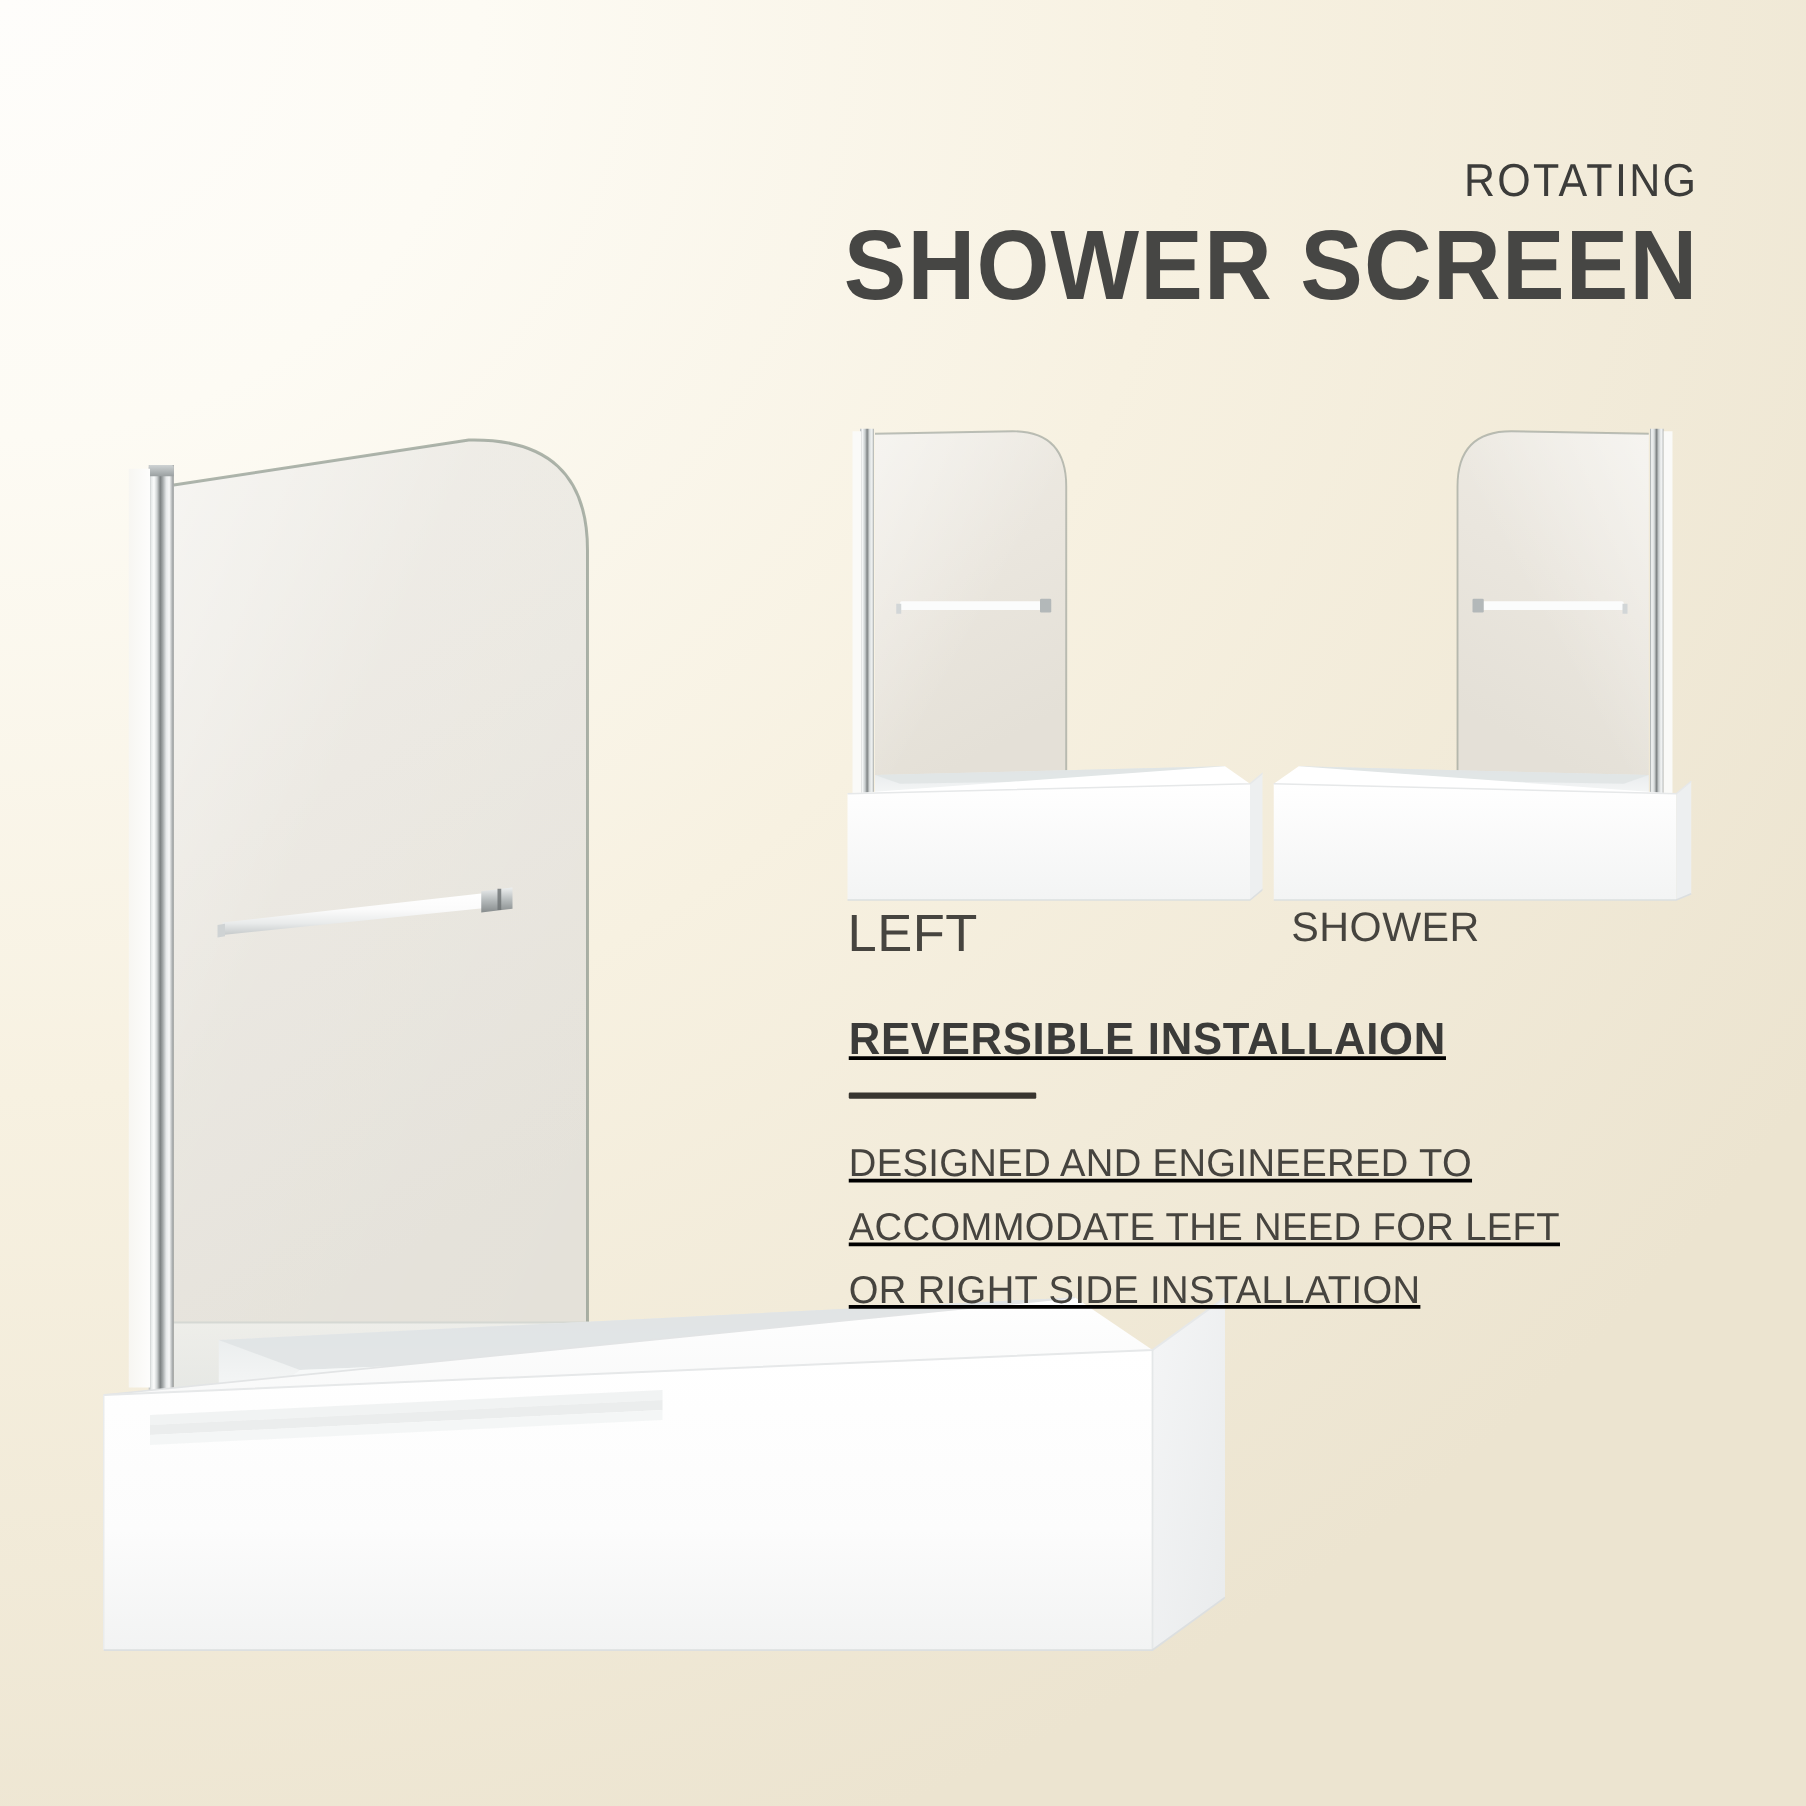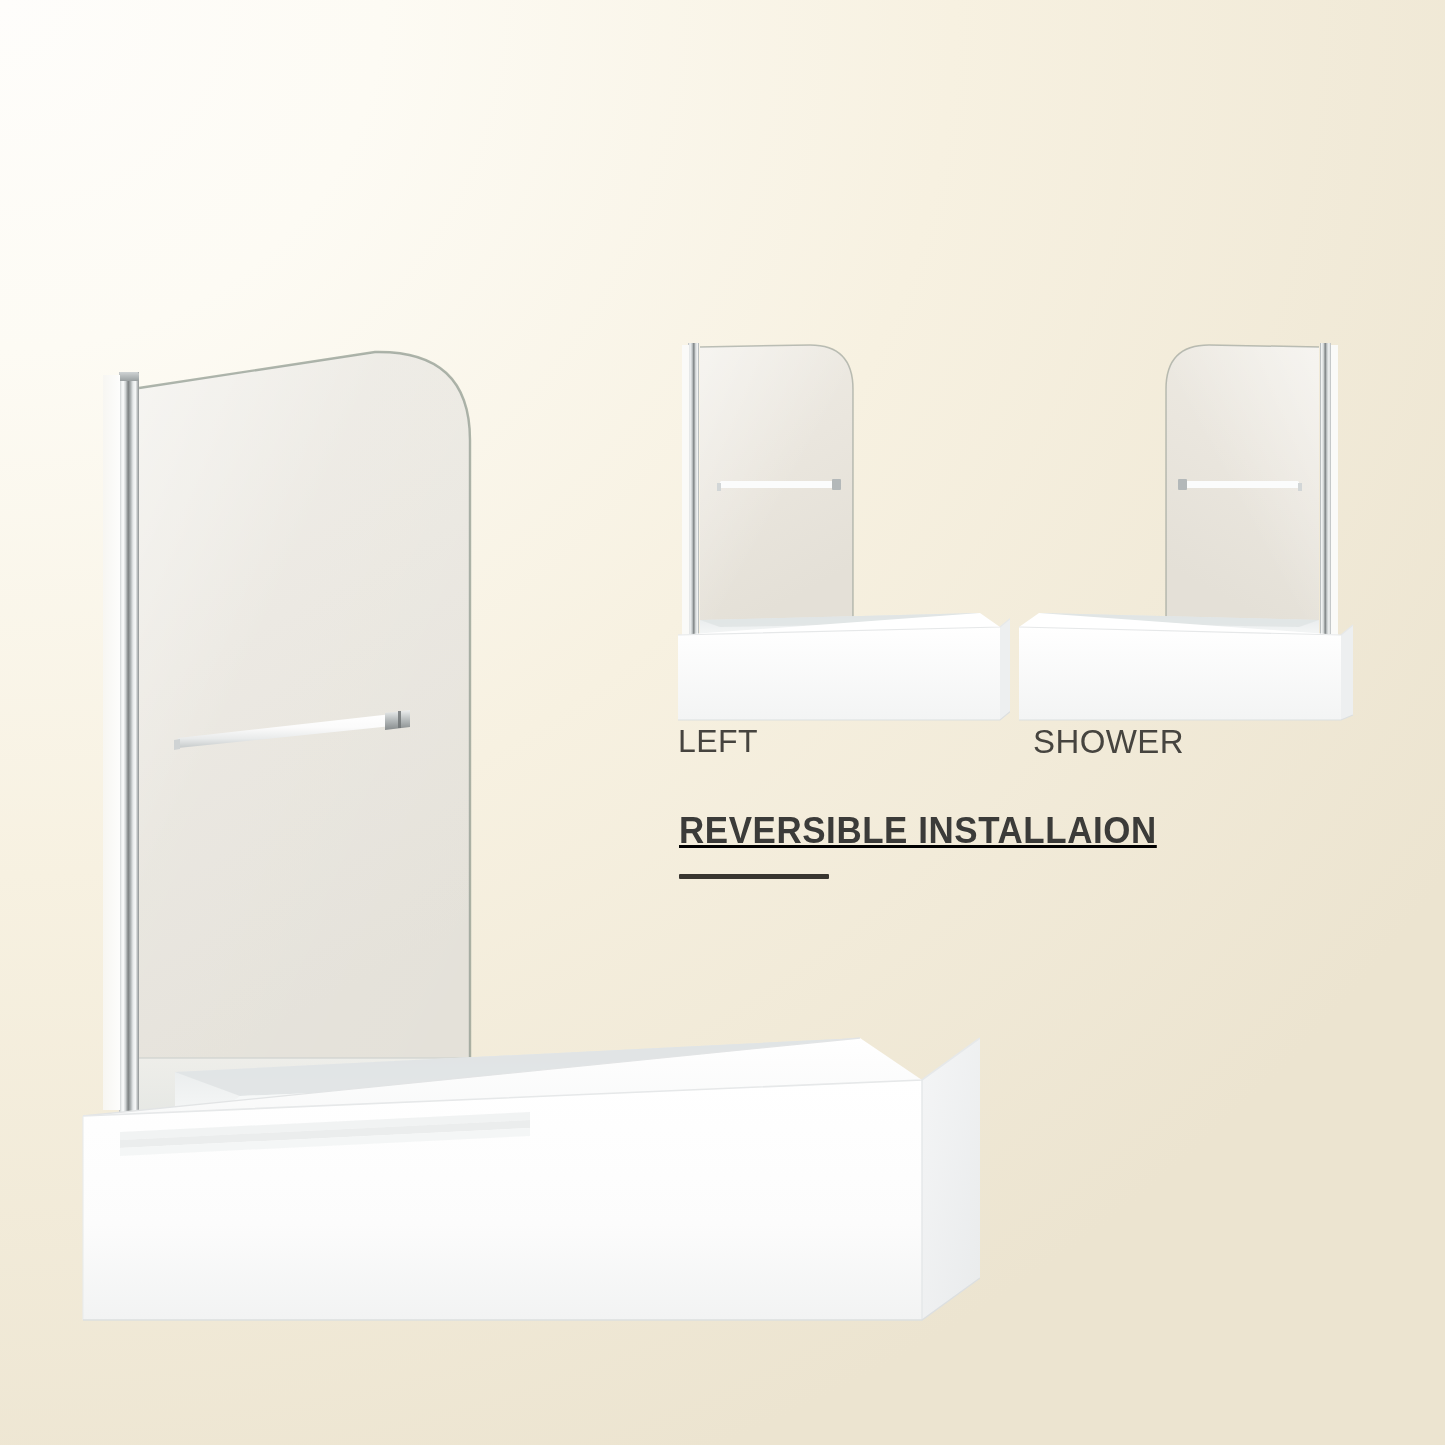--- a/index.html
+++ b/index.html
@@ -206,21 +206,21 @@
       </g>
 
       <path d="M 40,285 L 320,278 L 320,300 L 40,305 Z" fill="url(#ltinner)"></path>
       <path d="M 40,285 L 60,292 L 300,288 L 320,278 Z" fill="#dfe3e4" opacity=".8"></path>
       <path d="M 18,300 L 320,278 L 340,292 L 38,316 Z" fill="#ffffff"></path>
       <path d="M 18,300 L 340,292 L 340,385 L 18,385 Z" fill="url(#ltfront)"></path>
       <path d="M 340,292 L 352,282 L 352,375 L 340,385 Z" fill="#edeff0"></path>
       <path d="M 18,300 L 340,292 L 352,282" fill="none" stroke="#e6e8e9" stroke-width="1.2"></path>
       <path d="M 18,385 L 340,385 L 352,375" fill="none" stroke="#dcdfe0" stroke-width="1.2"></path>
     </svg>
-    <div class="abs" style="left:18px;top:388px;font-size:32px;color:#46443f;letter-spacing:.4px;">LEFT</div>
+    <div class="abs" style="left:18px;top:388px;font-size:42px;color:#46443f;letter-spacing:.4px;">LEFT</div>
   </div>
 
   <div class="abs" style="left:1015px;top:335px;width:350px;height:420px;">
     <svg width="350" height="420">
       <defs>
         <linearGradient id="rfrost" x1="1" y1="0" x2="0.7" y2="1">
           <stop offset="0%" stop-color="#efece5"></stop>
           <stop offset="50%" stop-color="#eae6de"></stop>
           <stop offset="100%" stop-color="#e4e0d7"></stop>
         </linearGradient>
@@ -265,19 +265,28 @@
       <path d="M 304,285 L 284,292 L 44,288 L 24,278 Z" fill="#dfe3e4" opacity=".8"></path>
       <path d="M 326,300 L 24,278 L 4,292 L 306,316 Z" fill="#ffffff"></path>
       <path d="M 326,300 L 4,292 L 4,385 L 326,385 Z" fill="url(#rtfront)"></path>
       <path d="M 326,300 L 338,290 L 338,380 L 326,385 Z" fill="#edeff0"></path>
       <path d="M 4,292 L 326,300 L 338,290" fill="none" stroke="#e6e8e9" stroke-width="1.2"></path>
       <path d="M 4,385 L 326,385 L 338,380" fill="none" stroke="#dcdfe0" stroke-width="1.2"></path>
     </svg>
     <div class="abs" style="left:18px;top:388px;font-size:33px;color:#46443f;letter-spacing:.4px;">SHOWER</div>
   </div>
 
+  <div id="headline-block" class="abs">
+    <div id="eyebrow">ROTATING</div>
+    <div id="headline">SHOWER SCREEN</div>
+  </div>
 
   <div id="text-panel" class="abs">
     <div id="sub-heading">REVERSIBLE INSTALLAION</div>
     <div id="rule"></div>
+    <div id="body-copy">
+      <div class="body-line">DESIGNED AND ENGINEERED TO</div>
+      <div class="body-line">ACCOMMODATE THE NEED FOR LEFT</div>
+      <div class="body-line">OR RIGHT SIDE INSTALLATION</div>
+    </div>
   </div>
 
 </div>
 
 </body></html>

